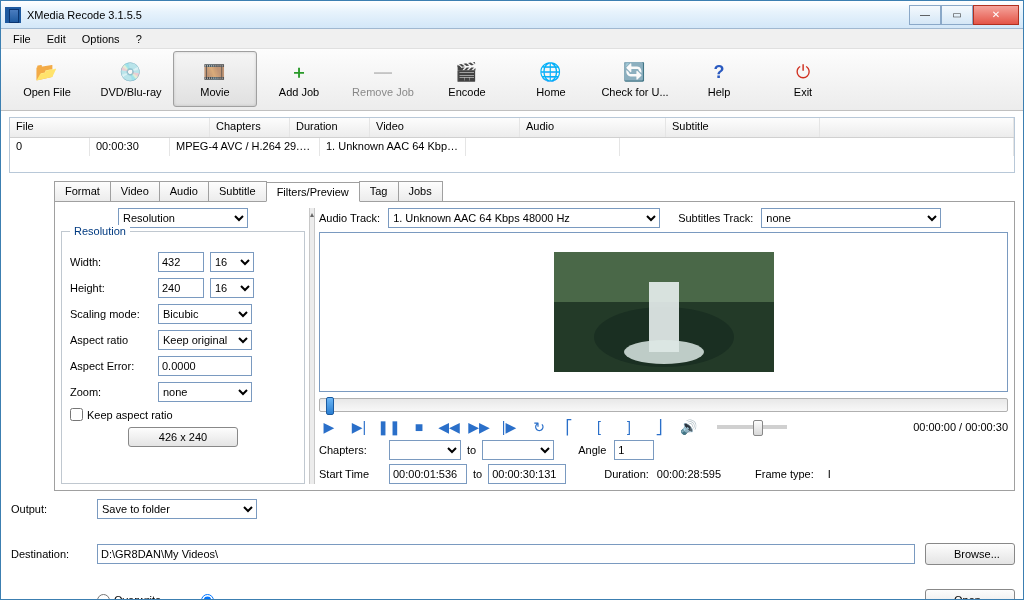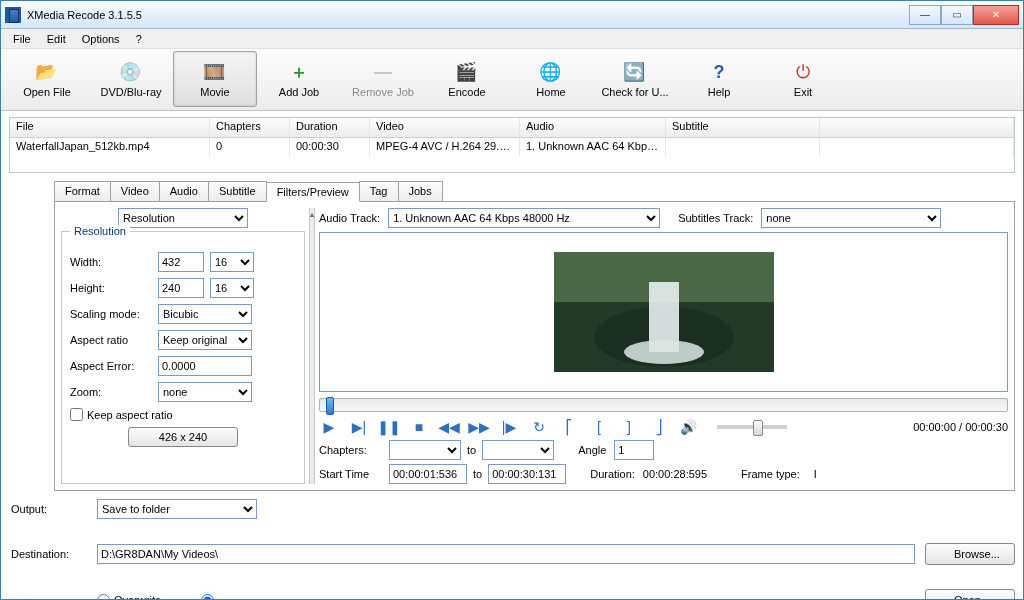--- a/index.html
+++ b/index.html
@@ -133,21 +133,20 @@
       <div class="hdr">
         <div class="col-file">File</div>
         <div class="col-ch">Chapters</div>
         <div class="col-dur">Duration</div>
         <div class="col-vid">Video</div>
         <div class="col-aud">Audio</div>
         <div class="col-sub">Subtitle</div>
         <div class="col-rest"></div>
       </div>
       <div class="row">
-        <div class="col-file">WaterfallJapan_512kb.mp4</div>
         <div class="col-ch">0</div>
         <div class="col-dur">00:00:30</div>
         <div class="col-vid">MPEG-4 AVC / H.264 29.9...</div>
         <div class="col-aud">1. Unknown AAC  64 Kbps...</div>
         <div class="col-sub"></div>
         <div class="col-rest"></div>
       </div>
     </div>
 
     <div class="tabs">
@@ -243,21 +242,21 @@
             <span>to</span>
             <select class="sel" style="width:72px"><option></option></select>
             <label style="margin-left:18px;">Angle</label>
             <input class="inp spin" style="width: 40px;" value="1">
           </div>
           <div class="inforow">
             <label style="width:62px;">Start Time</label>
             <input class="inp" style="width: 78px;" value="00:00:01:536">
             <span>to</span>
             <input class="inp" style="width: 78px;" value="00:00:30:131">
-            <label style="margin-left:18px;">Duration:</label>
+            <label style="margin-left:32px;">Duration:</label>
             <span>00:00:28:595</span>
             <label style="margin-left:28px;">Frame type:</label>
             <span style="margin-left:6px;">I</span>
           </div>
         </div>
       </div>
     </div>
 
     <div class="bottom">
       <div class="brow">

